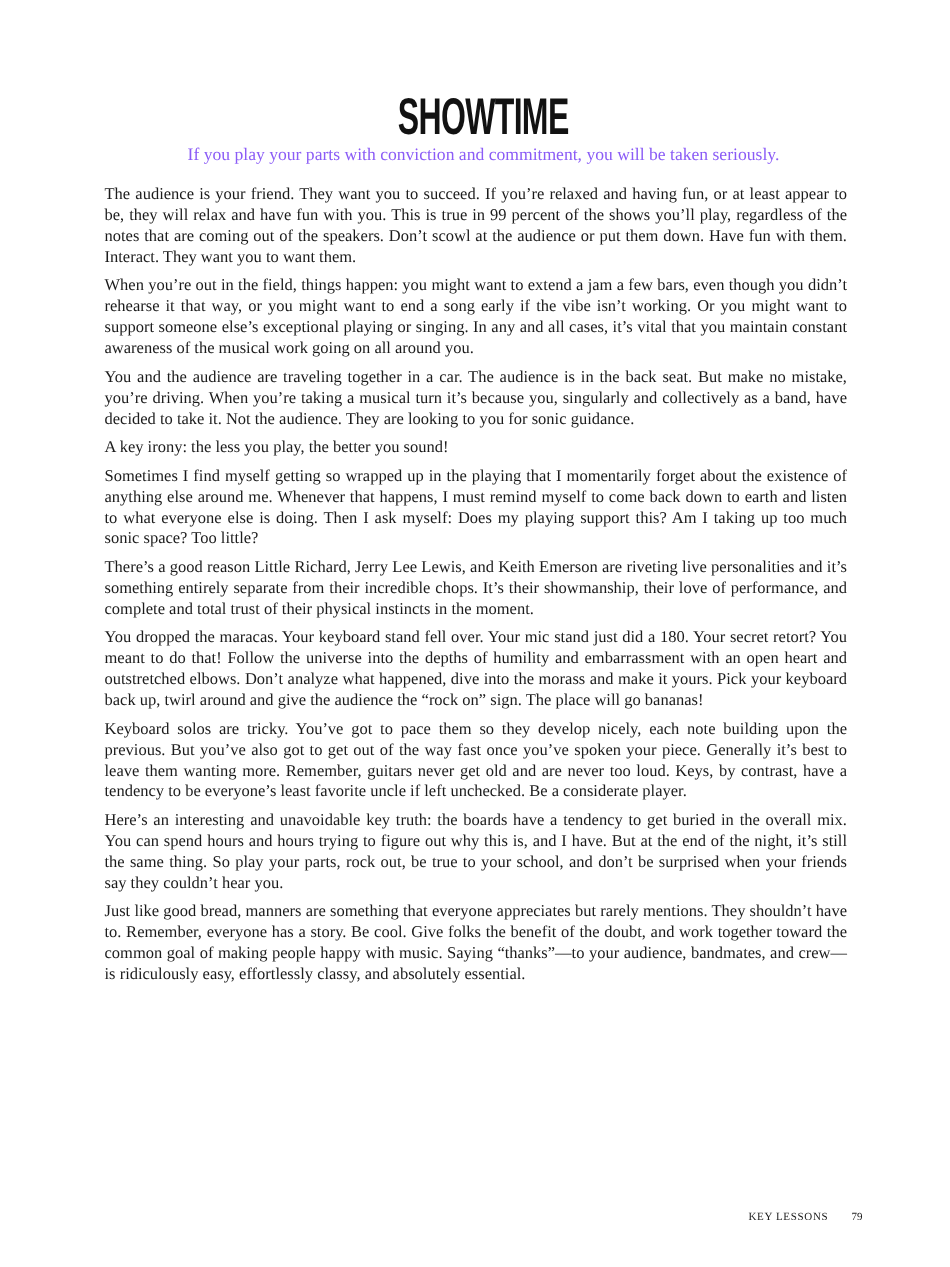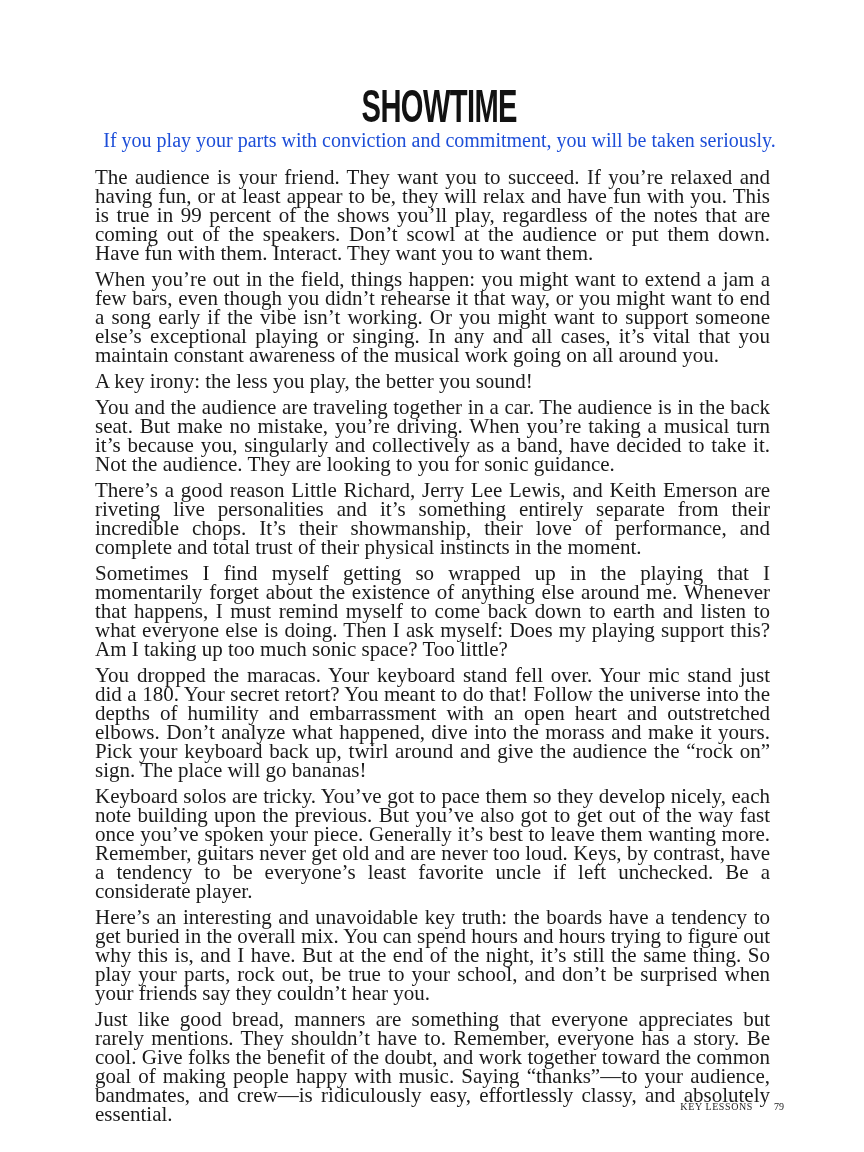--- a/index.html
+++ b/index.html
@@ -29,30 +29,30 @@
     font-size: 47px;
     line-height: 1.0;
     letter-spacing: -1px;
     color: #121212;
     transform: scaleX(0.62);
     transform-origin: 50% 50%;
     white-space: nowrap;
   }
   .subtitle {
     margin: 2px 0 0 0;
-    font-size: 20px;
+    font-size: 16px;
     line-height: 19px;
-    color: #1d4ed8;
+    color: #8b5cf6;
   }
   .body-text {
     position: absolute;
     left: 95px;
     top: 168px;
     width: 675px;
-    font-size: 21px;
+    font-size: 15px;
     line-height: 19px;
     text-align: justify;
   }
   .para {
     margin: 0 0 7px 0;
   }
   .para:last-child {
     margin-bottom: 0;
   }
   .page-footer {
@@ -76,24 +76,24 @@
 <div class="page">
 
   <header class="page-header">
     <h1 class="title">SHOWTIME</h1>
     <p class="subtitle">If you play your parts with conviction and commitment, you will be taken seriously.</p>
   </header>
 
   <main class="body-text">
     <p class="para">The audience is your friend. They want you to succeed. If you’re relaxed and having fun, or at least appear to be, they will relax and have fun with you. This is true in 99 percent of the shows you’ll play, regardless of the notes that are coming out of the speakers. Don’t scowl at the audience or put them down. Have fun with them. Interact. They want you to want them.</p>
     <p class="para">When you’re out in the field, things happen: you might want to extend a jam a few bars, even though you didn’t rehearse it that way, or you might want to end a song early if the vibe isn’t working. Or you might want to support someone else’s exceptional playing or singing. In any and all cases, it’s vital that you maintain constant awareness of the musical work going on all around you.</p>
+    <p class="para">You and the audience are traveling together in a car. The audience is in the back seat. But make no mistake, you’re driving. When you’re taking a musical turn it’s because you, singularly and collectively as a band, have decided to take it. Not the audience. They are looking to you for sonic guidance.</p>
     <p class="para">A key irony: the less you play, the better you sound!</p>
-    <p class="para">You and the audience are traveling together in a car. The audience is in the back seat. But make no mistake, you’re driving. When you’re taking a musical turn it’s because you, singularly and collectively as a band, have decided to take it. Not the audience. They are looking to you for sonic guidance.</p>
+    <p class="para">Sometimes I find myself getting so wrapped up in the playing that I momentarily forget about the existence of anything else around me. Whenever that happens, I must remind myself to come back down to earth and listen to what everyone else is doing. Then I ask myself: Does my playing support this? Am I taking up too much sonic space? Too little?</p>
     <p class="para">There’s a good reason Little Richard, Jerry Lee Lewis, and Keith Emerson are riveting live personalities and it’s something entirely separate from their incredible chops. It’s their showmanship, their love of performance, and complete and total trust of their physical instincts in the moment.</p>
-    <p class="para">Sometimes I find myself getting so wrapped up in the playing that I momentarily forget about the existence of anything else around me. Whenever that happens, I must remind myself to come back down to earth and listen to what everyone else is doing. Then I ask myself: Does my playing support this? Am I taking up too much sonic space? Too little?</p>
     <p class="para">You dropped the maracas. Your keyboard stand fell over. Your mic stand just did a 180. Your secret retort? You meant to do that! Follow the universe into the depths of humility and embarrassment with an open heart and outstretched elbows. Don’t analyze what happened, dive into the morass and make it yours. Pick your keyboard back up, twirl around and give the audience the “rock on” sign. The place will go bananas!</p>
     <p class="para">Keyboard solos are tricky. You’ve got to pace them so they develop nicely, each note building upon the previous. But you’ve also got to get out of the way fast once you’ve spoken your piece. Generally it’s best to leave them wanting more. Remember, guitars never get old and are never too loud. Keys, by contrast, have a tendency to be everyone’s least favorite uncle if left unchecked. Be a considerate player.</p>
     <p class="para">Here’s an interesting and unavoidable key truth: the boards have a tendency to get buried in the overall mix. You can spend hours and hours trying to figure out why this is, and I have. But at the end of the night, it’s still the same thing. So play your parts, rock out, be true to your school, and don’t be surprised when your friends say they couldn’t hear you.</p>
     <p class="para">Just like good bread, manners are something that everyone appreciates but rarely mentions. They shouldn’t have to. Remember, everyone has a story. Be cool. Give folks the benefit of the doubt, and work together toward the common goal of making people happy with music. Saying “thanks”—to your audience, bandmates, and crew—is ridiculously easy, effortlessly classy, and absolutely essential.</p>
   </main>
 
   <footer class="page-footer">
     <span class="section">KEY LESSONS</span><span class="pagenum">79</span>
   </footer>
 

